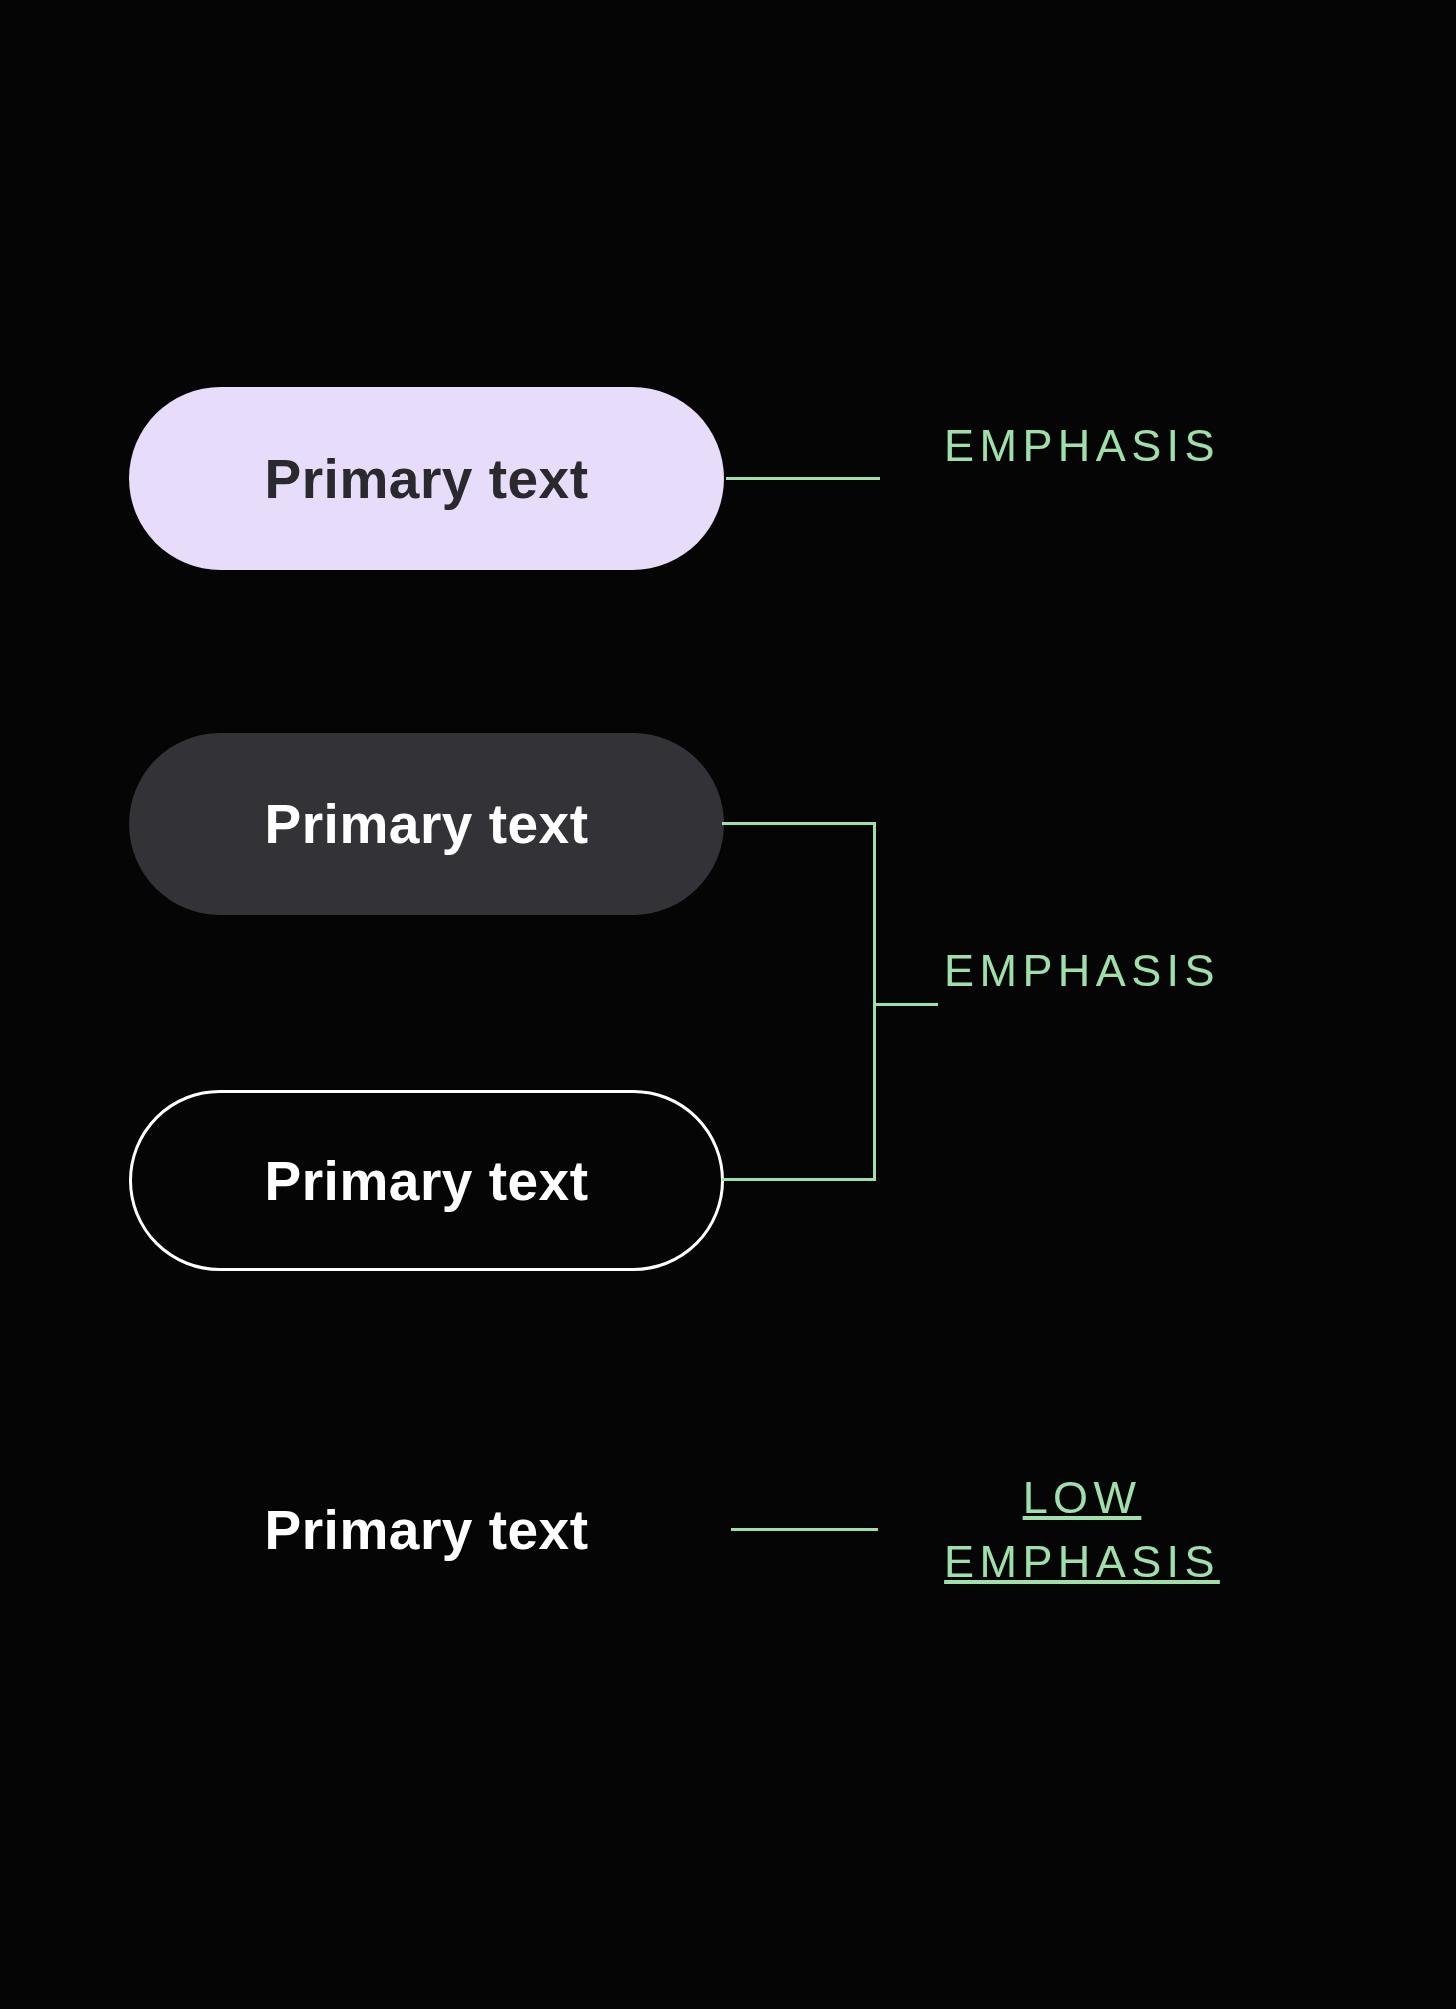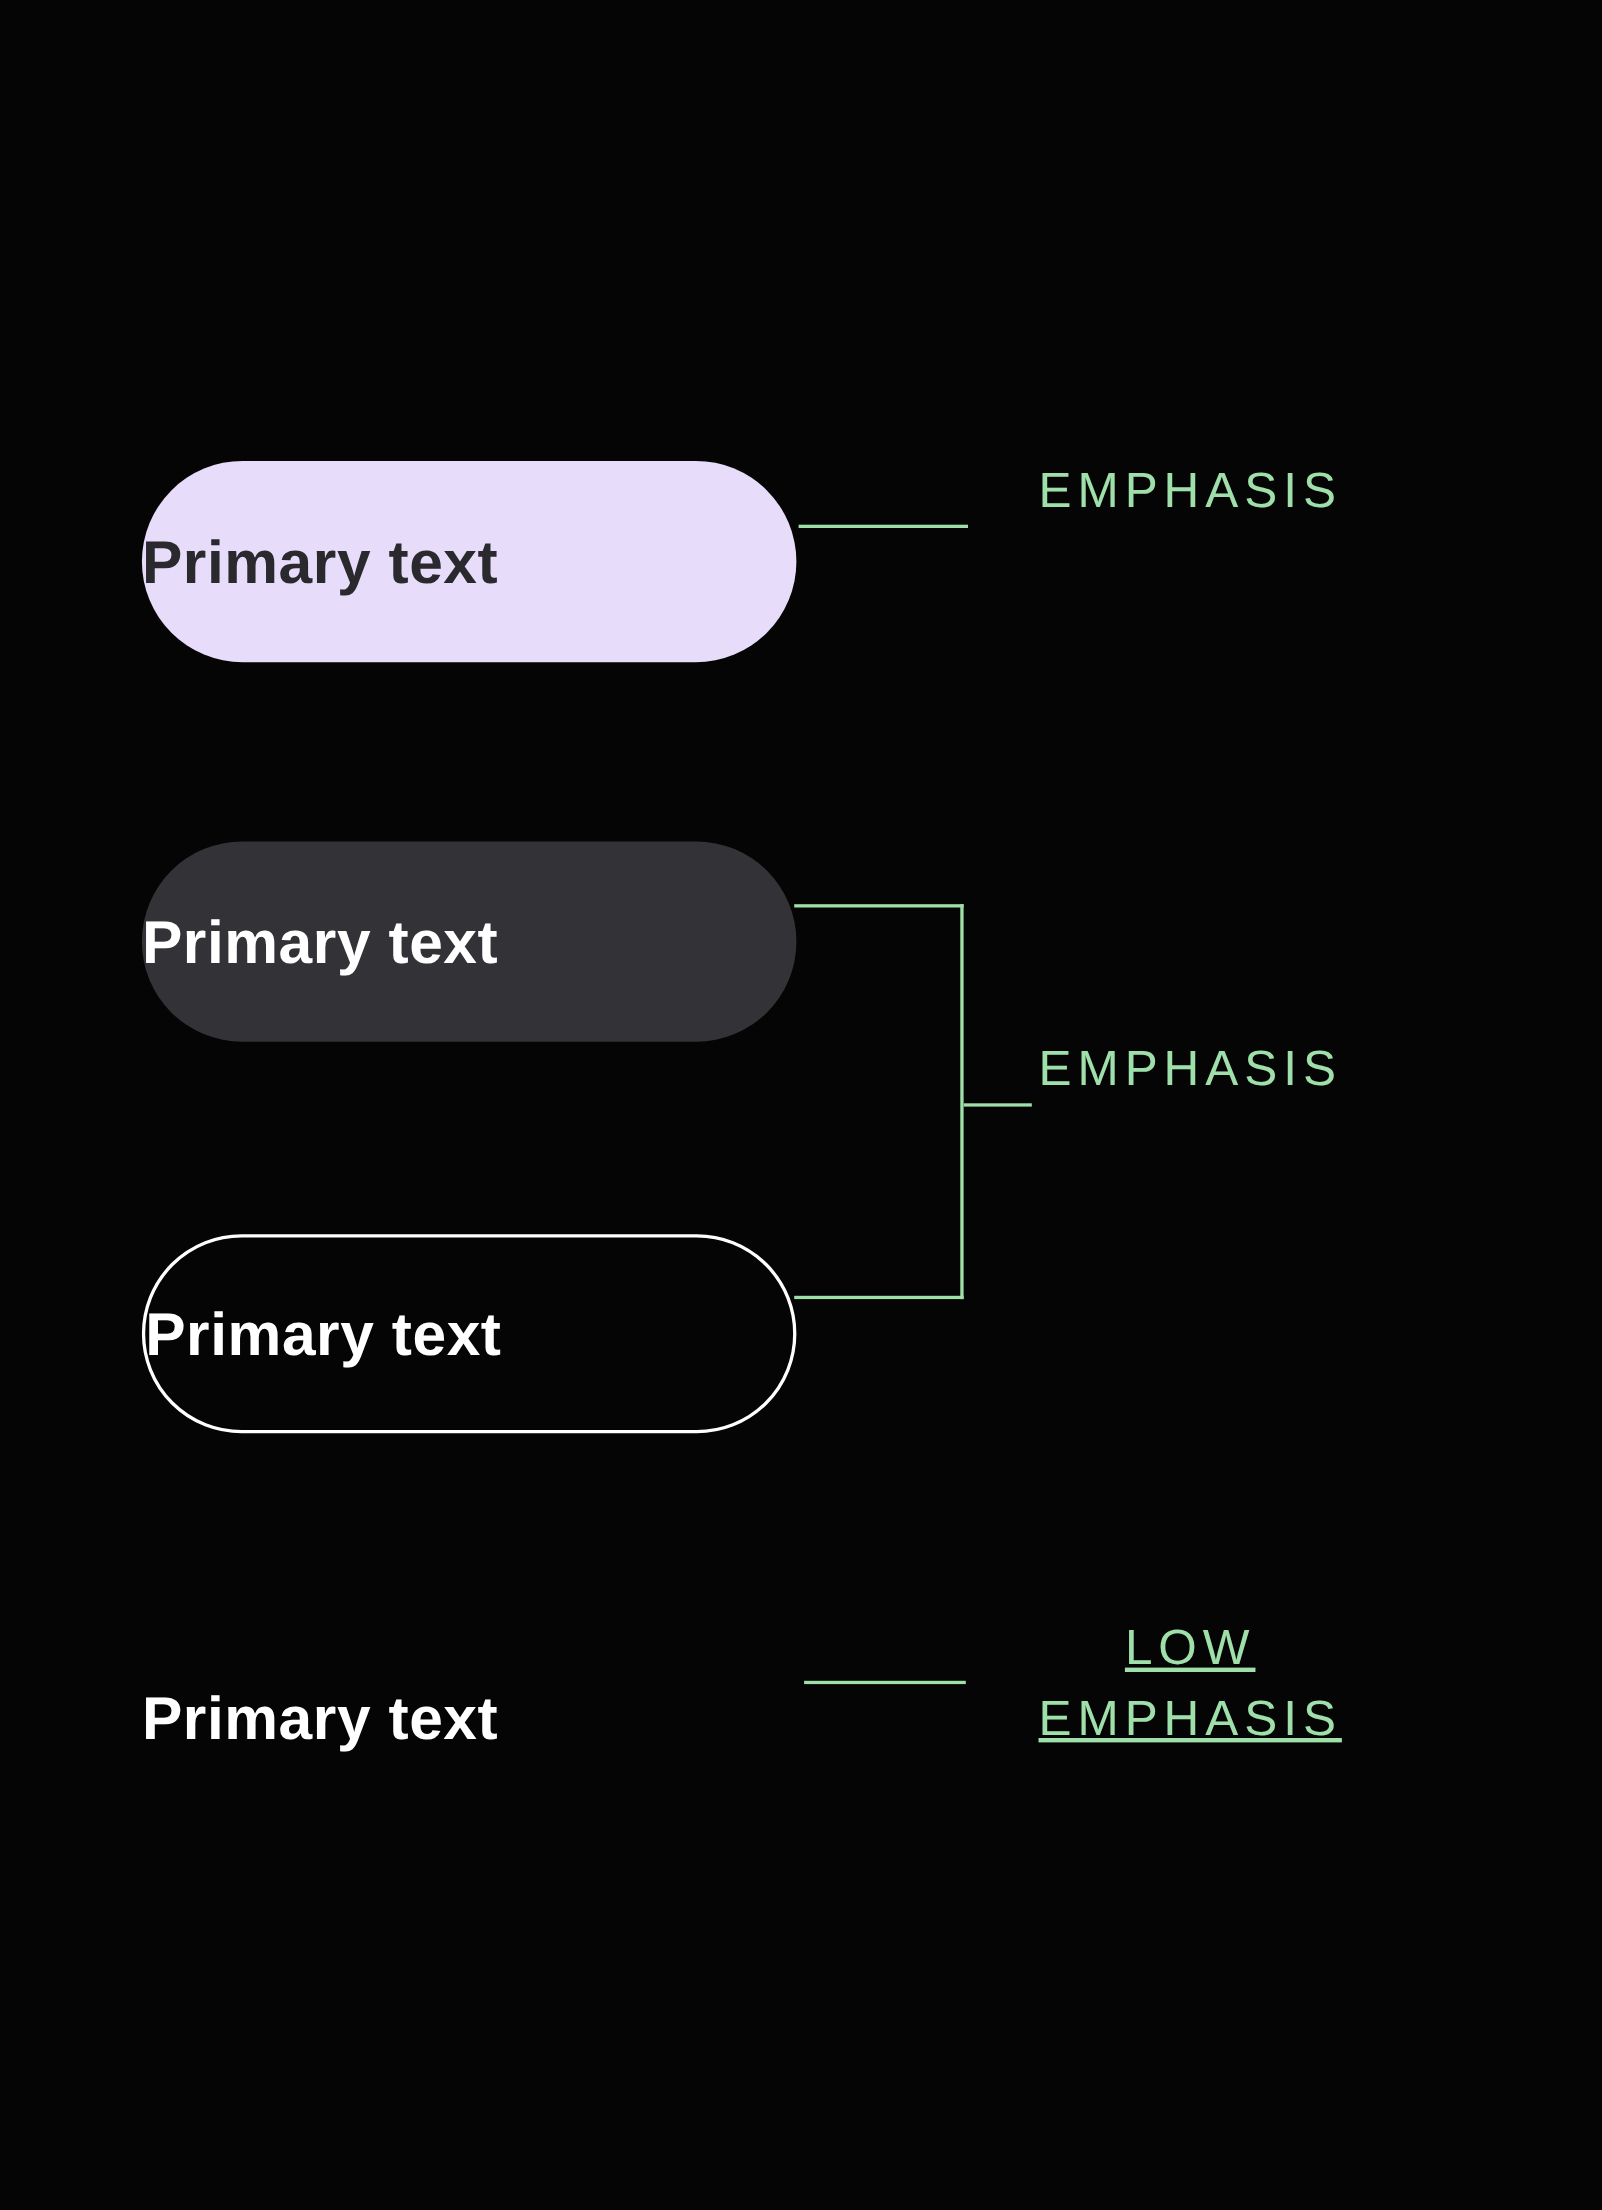--- a/index.html
+++ b/index.html
@@ -8,23 +8,22 @@
     width:1456px;height:2009px;
     background:#050505;
     overflow:hidden;
     font-family:"Liberation Sans", sans-serif;
   }
   
   .pill{
     position:absolute;
     left:129px;width:595px;height:183px;
     border-radius:120px;
-    display:flex;align-items:center;justify-content:flex-start;
+    display:flex;align-items:center;justify-content:center;
     box-sizing:border-box;
-    margin-top:32px;
   }
   .btn-label{
     font-size:55px;font-weight:700;letter-spacing:0.5px;white-space:nowrap;
   }
   .pill.filled{top:387px;background:#E7DCF9;color:#2A292E;}
   .pill.tonal{top:733px;height:182px;background:#333236;color:#FFFFFF;}
   .pill.outlined{top:1090px;height:181px;background:transparent;border:3px solid #FFFFFF;color:#FFFFFF;}
   .pill.textonly{top:1438px;height:184px;background:transparent;color:#FFFFFF;}
   
   .cline{position:absolute;background:#9FE0AA;}

